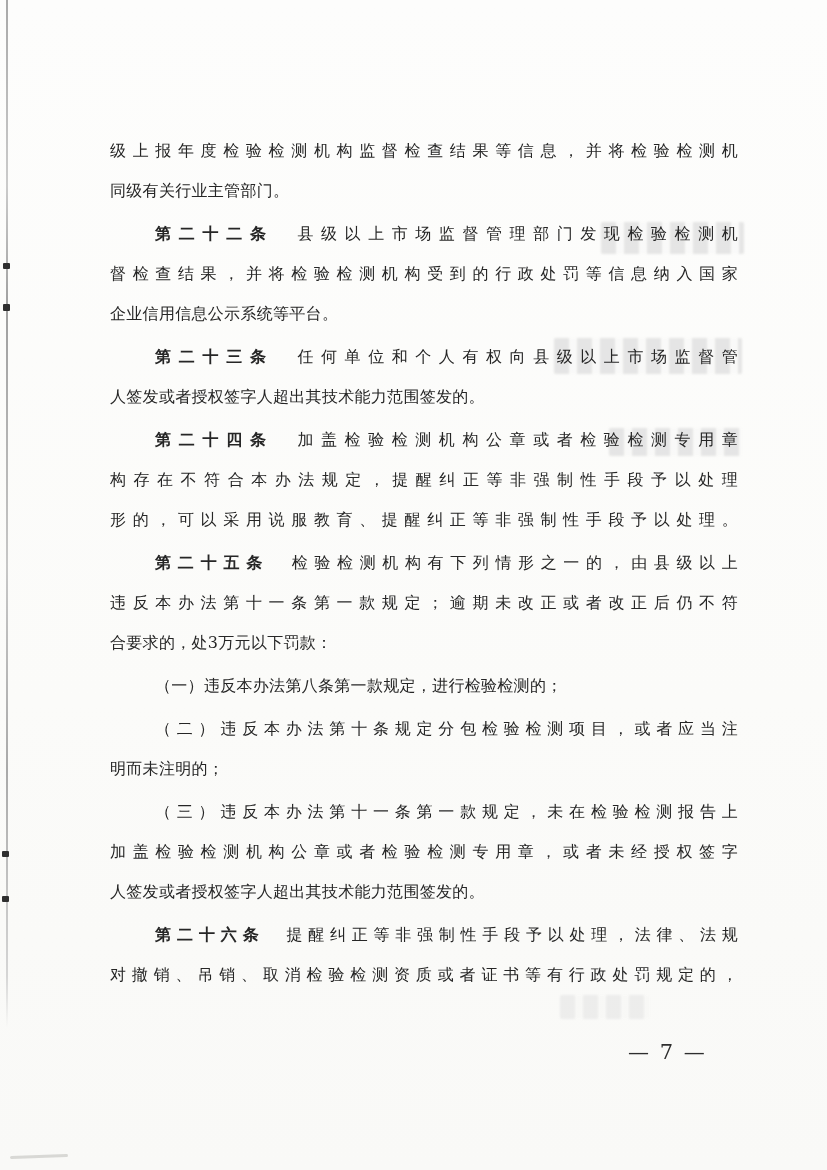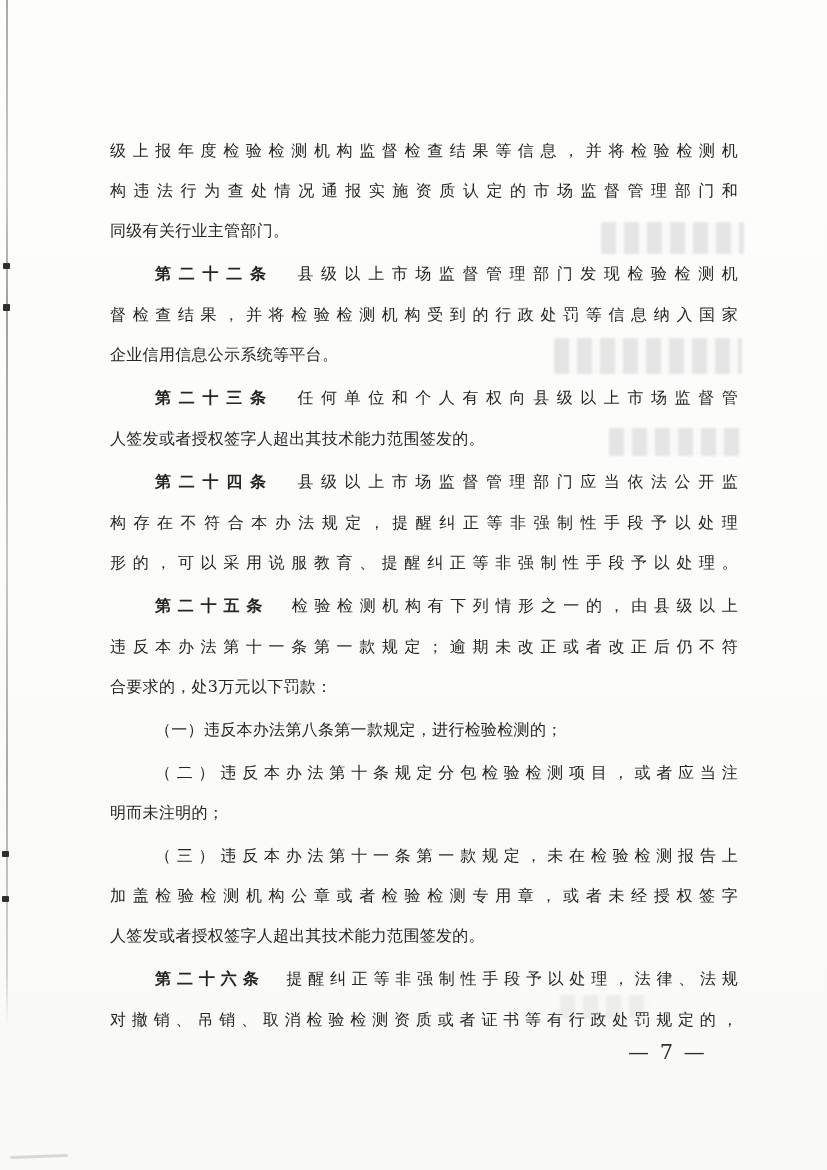--- a/index.html
+++ b/index.html
@@ -33,21 +33,21 @@
   .line {
     text-align: justify;
     text-align-last: left;
     white-space: normal;
     letter-spacing: 0.3px;
   }
   .line.justify { text-align-last: justify; }
   .paragraph.indent .line:first-child { text-indent: 45px; }
   .seg-bold {
     font-weight: 700;
-    font-family: Liberation Mono, monospace;
+    font-family: Liberation Serif, serif;
     letter-spacing: 0.5px;
   }
   
   .page-number {
     position: absolute;
     left: 628px;
     top: 1040px;
     width: 110px;
     font-size: 21px;
     letter-spacing: 2px;
@@ -116,34 +116,33 @@
   <div class="scan-smudge-bottom"></div>
 
   <div class="bleed bleed-1"></div>
   <div class="bleed bleed-2"></div>
   <div class="bleed bleed-3"></div>
   <div class="bleed bleed-4"></div>
 
   <div class="text-block" id="text-block">
       <div class="paragraph">
         <div class="line justify"><span class="seg">级上报年度检验检测机构监督检查结果等信息，并将检验检测机</span></div>
-        <div class="line justify"><span class="seg">构违法行为查处情况通报实施资质认定的市场监督管理部门和</span></div>
         <div class="line"><span class="seg">同级有关行业主管部门。</span></div>
       </div>
       <div class="paragraph indent">
         <div class="line justify"><span class="seg-bold">第二十二条</span><span class="seg">　县级以上市场监督管理部门发现检验检测机</span></div>
         <div class="line justify"><span class="seg">督检查结果，并将检验检测机构受到的行政处罚等信息纳入国家</span></div>
         <div class="line"><span class="seg">企业信用信息公示系统等平台。</span></div>
       </div>
       <div class="paragraph indent">
         <div class="line justify"><span class="seg-bold">第二十三条</span><span class="seg">　任何单位和个人有权向县级以上市场监督管</span></div>
         <div class="line"><span class="seg">人签发或者授权签字人超出其技术能力范围签发的。</span></div>
       </div>
       <div class="paragraph indent">
-        <div class="line justify"><span class="seg-bold">第二十四条</span><span class="seg">　县级以上市场监督管理部门应当依法公开监</span></div>
+        <div class="line justify"><span class="seg-bold">第二十四条</span><span class="seg">　加盖检验检测机构公章或者检验检测专用章</span></div>
         <div class="line justify"><span class="seg">构存在不符合本办法规定，提醒纠正等非强制性手段予以处理</span></div>
         <div class="line justify"><span class="seg">形的，可以采用说服教育、提醒纠正等非强制性手段予以处理。</span></div>
       </div>
       <div class="paragraph indent">
         <div class="line justify"><span class="seg-bold">第二十五条</span><span class="seg">　检验检测机构有下列情形之一的，由县级以上</span></div>
         <div class="line justify"><span class="seg">违反本办法第十一条第一款规定；逾期未改正或者改正后仍不符</span></div>
         <div class="line"><span class="seg">合要求的，处3万元以下罚款：</span></div>
       </div>
       <div class="paragraph indent">
         <div class="line"><span class="seg">（一）违反本办法第八条第一款规定，进行检验检测的；</span></div>

